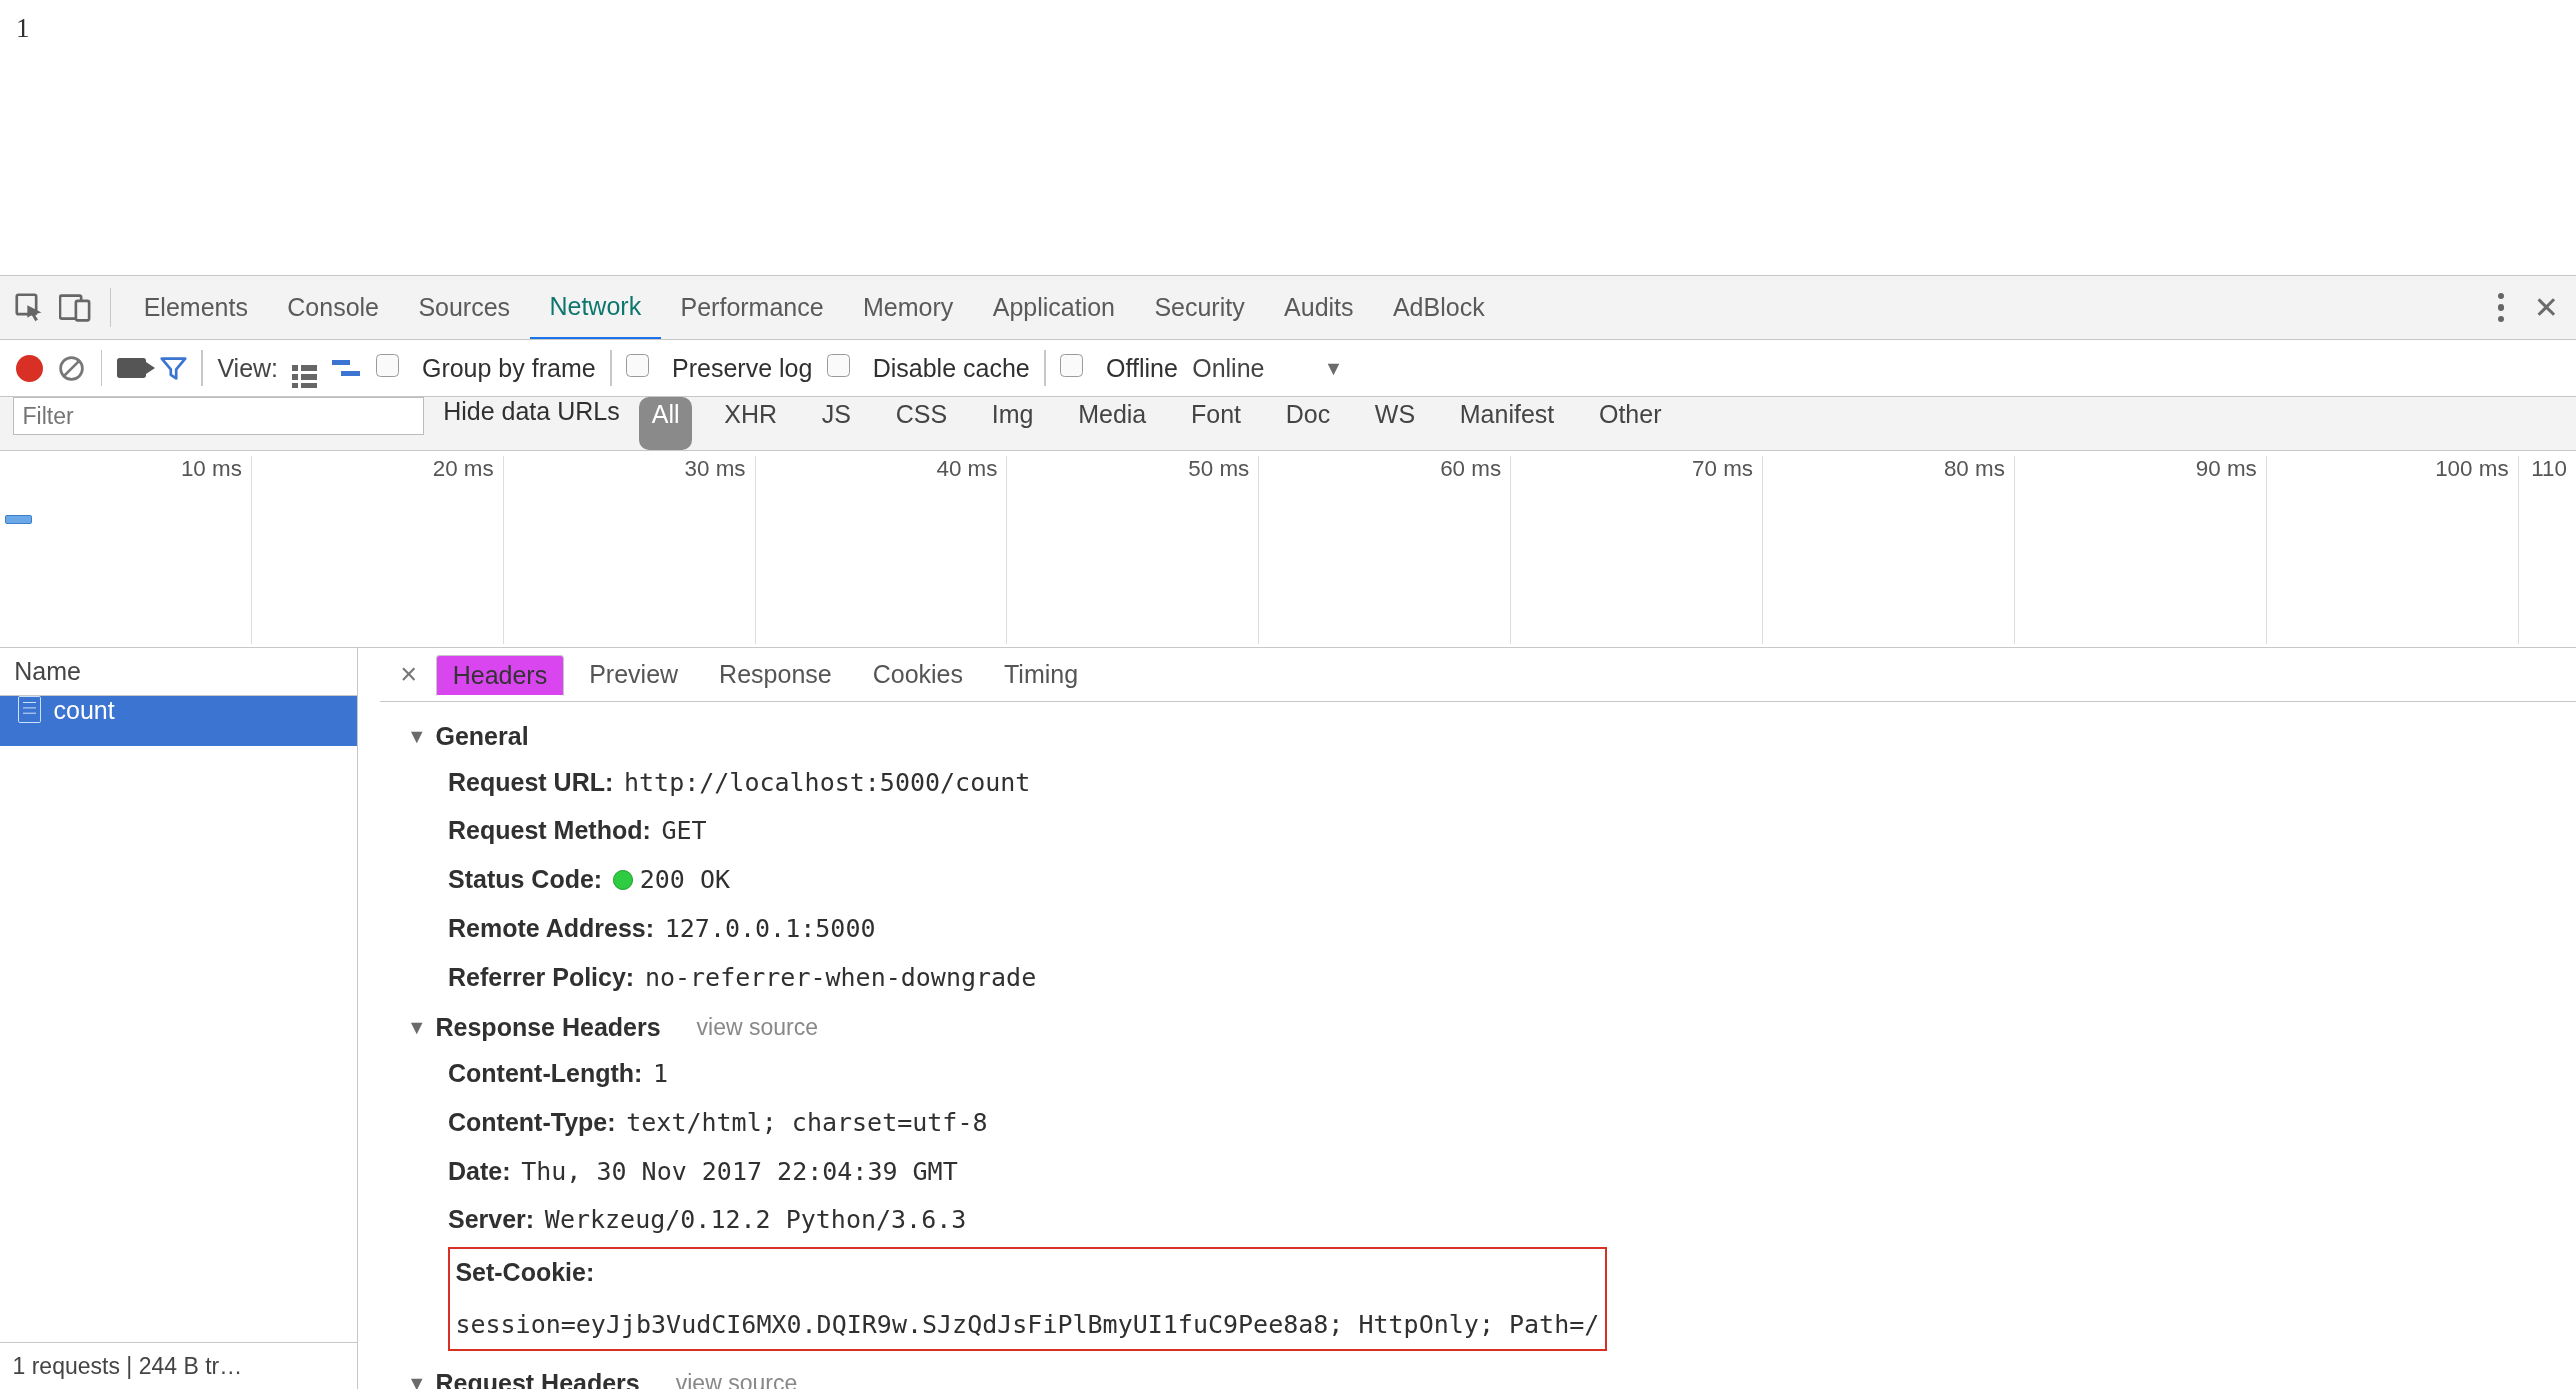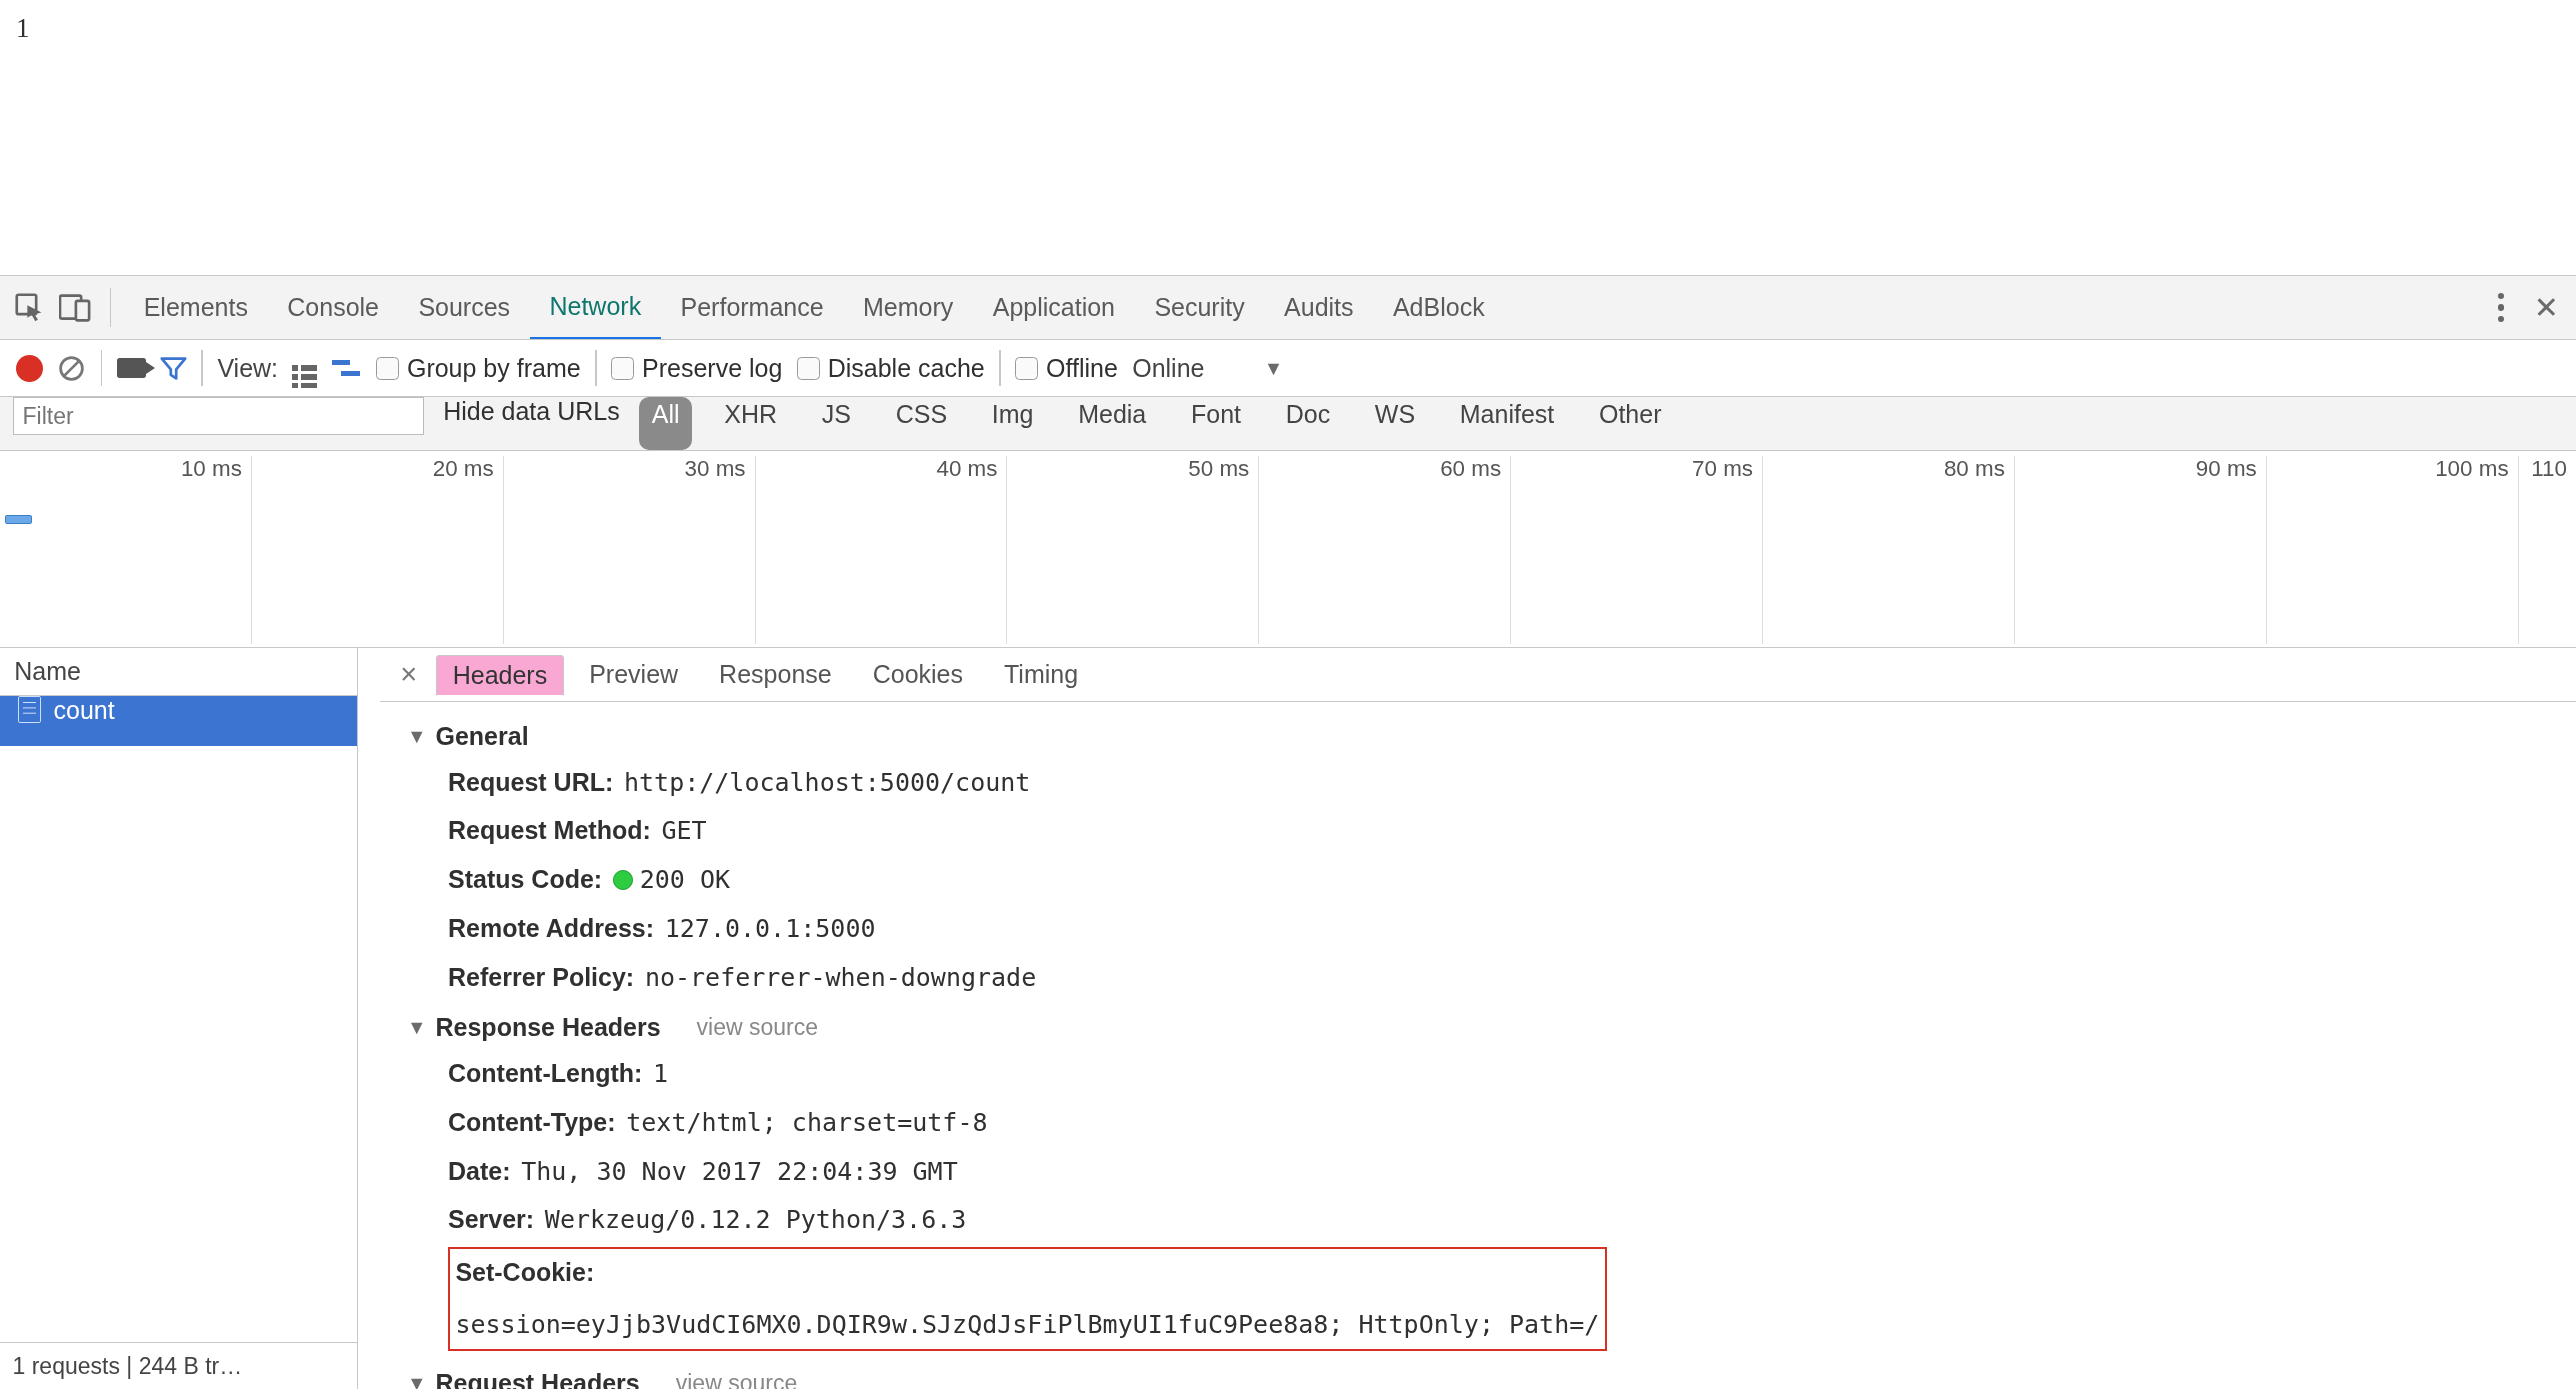--- a/index.html
+++ b/index.html
@@ -8,21 +8,21 @@
 .devtools { border-top: 1.8px solid #c7c7c7; position: absolute; top: 275px; left: 0; right: 0; bottom: 0; display: flex; flex-direction: column; }
 .tabbar { display: flex; align-items: center; height: 64px; border-bottom: 1.8px solid #c7c7c7; padding: 0 7.2px; background: #f3f3f3; }
 .tabbar .icon-btn { width: 45px; height: 45px; display: flex; align-items: center; justify-content: center; cursor: pointer; }
 .tabbar .sep { width: 1.8px; height: 39px; background: #c7c7c7; margin: 0 12.5px; }
 .tabbar .tab { padding: 0 19.7px; height: 100%; display: flex; align-items: center; cursor: pointer; color: #5a5a5a; }
 .tabbar .tab.active { color: #0f766e; border-bottom: 2.7px solid #1a73e8; }
 .tabbar .spacer { flex: 1; }
 .toolbar { display: flex; align-items: center; height: 57px; padding: 0 16px; border-bottom: 1.8px solid #c7c7c7; gap: 14.3px; background: #fff; }
 .toolbar .sep { width: 1.8px; height: 36px; background: #c7c7c7; }
 .toolbar .lbl { color: #444; }
-.toolbar .chk { display: flex; align-items: center; gap: 8px; }
+.toolbar .chk { display: flex; gap: 23px; }
 .toolbar .chkbox { width: 23px; height: 23px; border: 1.8px solid #9a9a9a; border-radius: 4.5px; background: #fafafa; }
 .filterbar { display: flex; height: 54px; padding: 0 12.5px; border-bottom: 1.8px solid #c7c7c7; gap: 19.7px; background: #f3f3f3; }
 .filterbar input { width: 411px; height: 38px; padding: 0 9px; border: 1.8px solid #bcbcbc; background: #fff; font-size: 23px; color: #333; }
 .filterbar .pill { padding: 2.7px 12.5px; border-radius: 10px; cursor: pointer; color: #444; }
 .filterbar .pill.active { background: #8a8a8a; color: #fff; }
 .timeline { height: 197px; border-bottom: 1.8px solid #c7c7c7; position: relative; background: #fff; }
 .timeline .ticks { display: flex; justify-content: space-between; padding: 5.4px 0 0 0; }
 .timeline .tick { flex: 1; text-align: right; color: #555; font-size: 22.4px; border-right: 0.9px solid #ddd; height: 188px; padding-right: 9px; position: relative; }
 .timeline .tick:last-child { border-right: none; }
 .timeline .marker { position: absolute; left: 5.4px; top: 64px; width: 27px; height: 9px; background: #6aa8e8; border: 0.9px solid #3b7fc9; border-radius: 1.8px; }
@@ -31,21 +31,21 @@
 .left-pane .hdr { padding: 9px 14.3px; border-bottom: 1.8px solid #c7c7c7; color: #444; }
 .left-pane .req-item { display: flex; height: 50px; padding: 0 18px; background: #3b74d1; color: #fff; gap: 12.5px; cursor: pointer; }
 .left-pane .req-item .file-icon { width: 23px; height: 27px; border: 1.8px solid #cfe0fa; border-radius: 1.8px; position: relative; }
 .left-pane .req-item .file-icon::after { content: ""; position: absolute; left: 3.6px; right: 3.6px; top: 4.5px; height: 1.8px; background: #cfe0fa; box-shadow: 0 5.4px 0 #cfe0fa, 0 10.7px 0 #cfe0fa; }
 .left-pane .fill { flex: 1; }
 .left-pane .status { height: 47px; display: flex; align-items: center; padding: 0 12.5px; border-top: 1.8px solid #c7c7c7; color: #444; font-size: 23px; white-space: nowrap; overflow: hidden; }
 .right-pane { flex: 1; display: flex; flex-direction: column; min-width: 0; }
 .detail-tabs { display: flex; align-items: center; height: 54px; border-bottom: 1.8px solid #c7c7c7; padding: 0 10.7px; gap: 9px; }
 .detail-tabs .close { width: 36px; text-align: center; cursor: pointer; color: #777; font-size: 29px; }
 .detail-tabs .dtab { padding: 5.4px 16px; cursor: pointer; color: #555; }
-.detail-tabs .dtab.active { border: 1.8px solid #c7c7c7; border-bottom: 1.8px solid #fff; border-radius: 3.6px 3.6px 0 0; margin-bottom: -1.8px; background: #f9a8d4; color: #333; }
+.detail-tabs .dtab.active { border: 1.8px solid #c7c7c7; border-bottom: 1.8px solid #fff; border-radius: 3.6px 3.6px 0 0; margin-bottom: -1.8px; background: #d946ef; color: #333; }
 .detail-body { flex: 1; overflow: auto; padding: 9px 27px; }
 .section-title { display: flex; align-items: center; gap: 9px; font-weight: bold; margin: 10.7px 0 7.2px 0; }
 .section-title .tri { font-size: 19.7px; color: #6b6b6b; }
 .section-title .vs { font-weight: normal; color: #888; margin-left: 27px; font-size: 23px; }
 .kv { padding: 2.7px 0 2.7px 41px; display: flex; gap: 10.7px; line-height: 1.7; align-items: baseline; }
 .kv .k { font-weight: bold; }
 .kv .v { font-family: Menlo, Consolas, monospace; }
 .status-dot { display: inline-block; width: 19.7px; height: 19.7px; background: #2ecc40; border-radius: 50%; vertical-align: middle; margin-right: 7.2px; border: 0.9px solid #1a9c2b; margin-bottom: 2.7px; }
 .highlight-row { border: 2.7px solid #d93025; border-radius: 0; padding: 1.8px 5.4px; display: inline-flex; gap: 10.7px; flex-direction: column; }
 .record-dot { width: 27px; height: 27px; background: #d93025; border-radius: 50%; }

